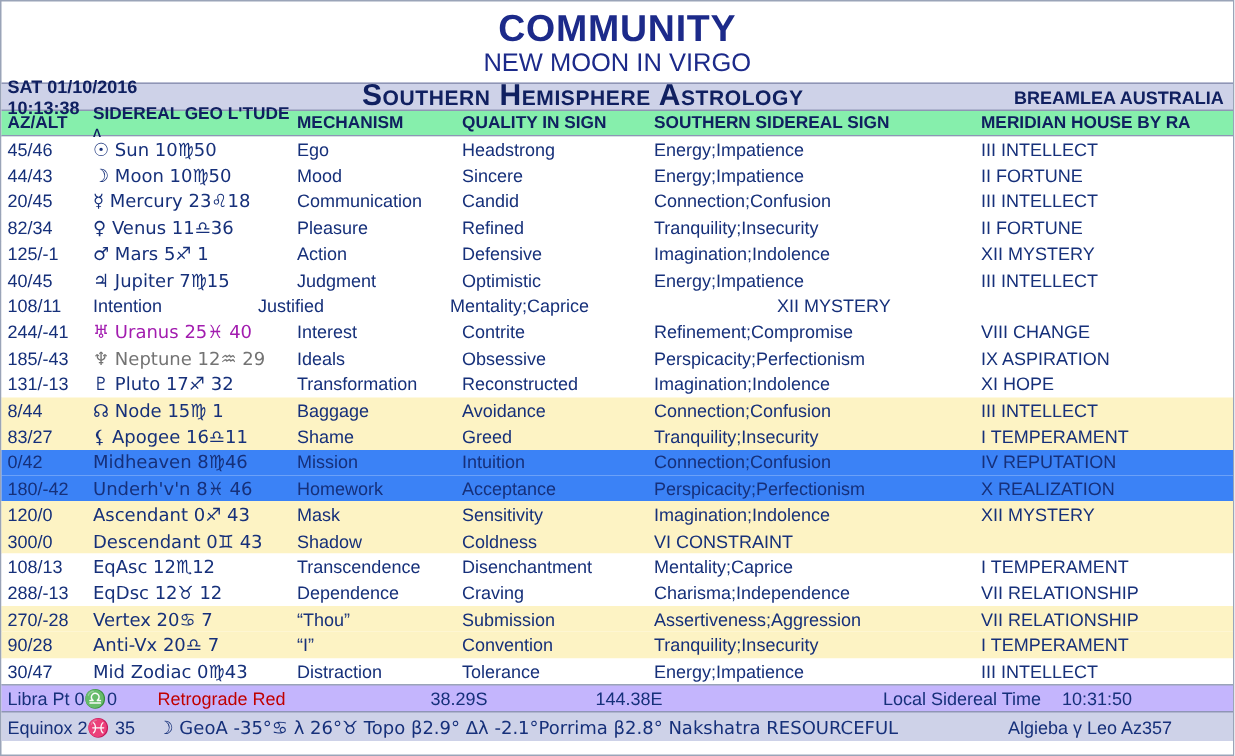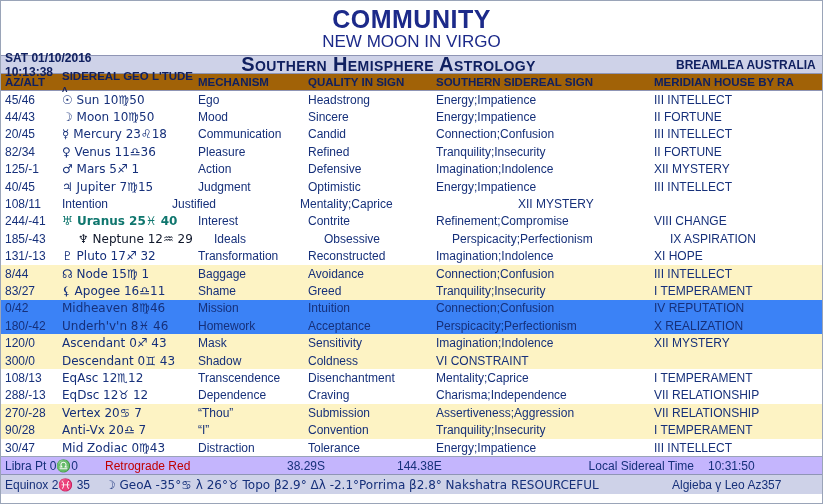--- a/index.html
+++ b/index.html
@@ -47,21 +47,21 @@
     height:17px;
     align-items:center;
     font-size:12px;
   }
   .bar .c1{width:104px;padding-left:4px;box-sizing:border-box;}
   .bar .c2{flex:1;text-align:center;font-size:20px;font-variant:small-caps;letter-spacing:.4px;}
   .bar .c3{width:150px;padding-left:4px;box-sizing:border-box;}
 
   .colhdr{
     display:flex;
-    background:#a16207;
+    background:#86efac;
     border-bottom:1px solid #8f95b5;
     font-weight:bold;
     color:#102060;
     height:16px;
     align-items:center;
     font-size:11.5px;
     font-variant:small-caps;
   }
   
   .c-az{width:61px;box-sizing:border-box;padding-left:4px;}
@@ -193,29 +193,29 @@
       </div>
       <div class="row bg-white">
         <div class="c-az">108/11</div>
         <div class="c-mech">Intention</div>
         <div class="c-qual">Justified</div>
         <div class="c-sign">Mentality;Caprice</div>
         <div class="c-house">XII MYSTERY</div>
       </div>
       <div class="row bg-white">
         <div class="c-az">244/-41</div>
-        <div class="c-sid sym" style="color: #0f766e; font-weight: bold;">♅ Uranus 25♓ 40</div>
+        <div class="c-sid sym" style="color: #a21caf;">♅ Uranus 25♓ 40</div>
         <div class="c-mech">Interest</div>
         <div class="c-qual">Contrite</div>
         <div class="c-sign">Refinement;Compromise</div>
         <div class="c-house">VIII CHANGE</div>
       </div>
       <div class="row bg-white">
         <div class="c-az">185/-43</div>
-        <div class="c-sid sym" style="color: #0f172a; margin-left: 16px;">♆ Neptune 12♒ 29</div>
+        <div class="c-sid sym" style="color: #737373;">♆ Neptune 12♒ 29</div>
         <div class="c-mech">Ideals</div>
         <div class="c-qual">Obsessive</div>
         <div class="c-sign">Perspicacity;Perfectionism</div>
         <div class="c-house">IX ASPIRATION</div>
       </div>
       <div class="row bg-white">
         <div class="c-az">131/-13</div>
         <div class="c-sid sym">♇ Pluto 17♐ 32</div>
         <div class="c-mech">Transformation</div>
         <div class="c-qual">Reconstructed</div>

